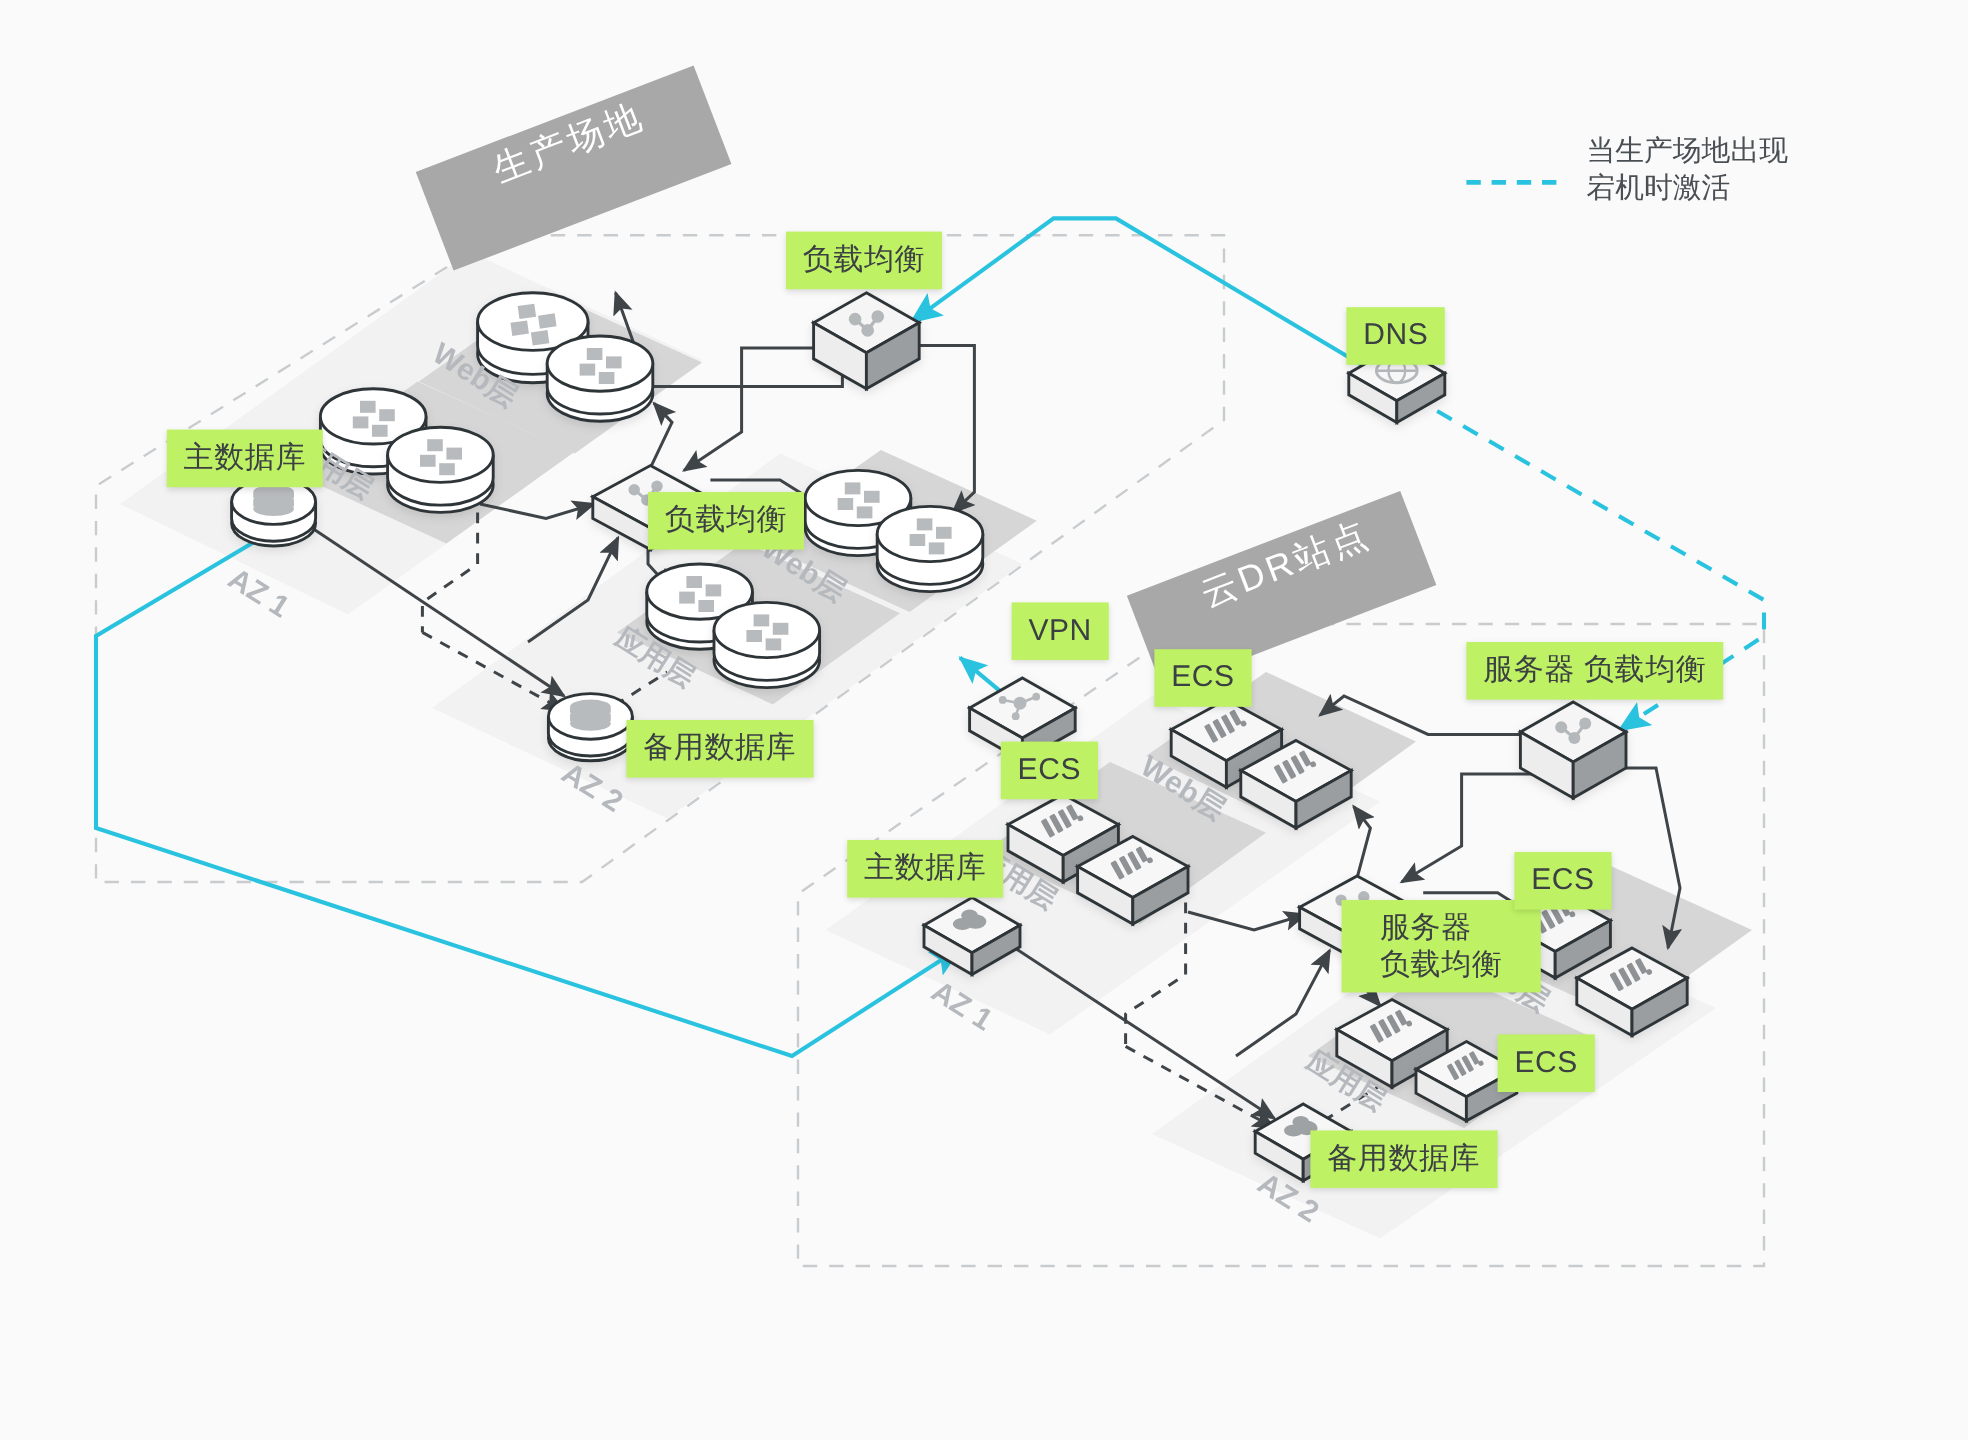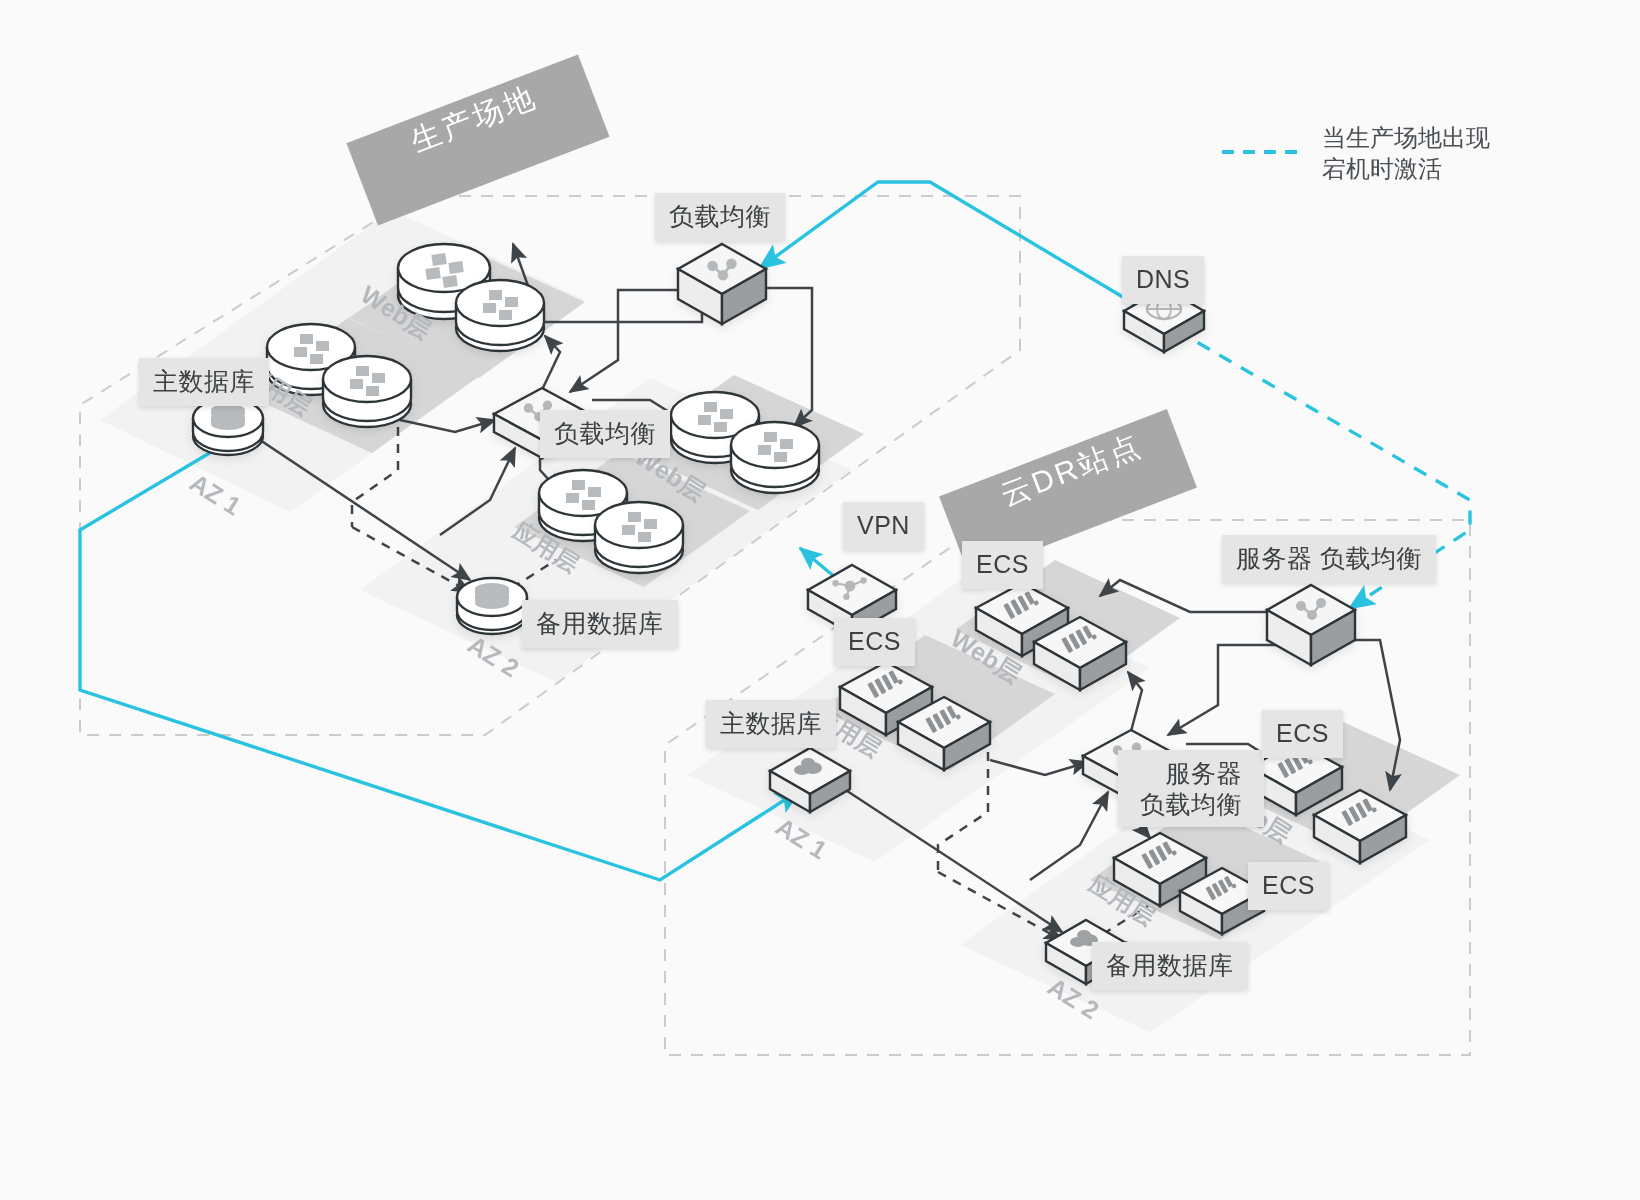--- a/index.html
+++ b/index.html
@@ -1,25 +1,25 @@
 <!DOCTYPE html>
 <html><head>
 <meta charset="utf-8">
 <style>
   html,body{margin:0;padding:0;background:#fafafa;}
   body{width:1640px;height:1200px;overflow:hidden;font-family:"Liberation Sans","DejaVu Sans",sans-serif;}
   #stage{position:relative;width:1640px;height:1200px;background:#fafafa;}
   svg#scene{position:absolute;left:0;top:0;width:1640px;height:1200px;}
   .lbl{
-    position:absolute;background:#e5e5e5;color:#3c4043;
+    position:absolute;background:#bef264;color:#3c4043;
     box-shadow:0 2px 5px rgba(0,0,0,.13);
     padding:9px 14px;font-size:25px;line-height:1.18;
-    white-space:pre;text-align:right;letter-spacing:.5px;
+    white-space:pre;text-align:left;letter-spacing:.5px;
   }
-  .lbl.two{line-height:1.22;padding:8px 22px;}
+  .lbl.two{line-height:1.22;padding:8px 32px;}
   .legend-text{
     position:absolute;color:#4a4f54;font-size:24px;line-height:1.3;white-space:pre;
   }
   .banner-text{
     position:absolute;color:#ffffff;font-size:30px;letter-spacing:3px;white-space:nowrap;
   }
   .zlab{position:absolute;color:#b5b9bd;white-space:nowrap;font-weight:bold;}
 </style>
 </head>
 <body>
@@ -495,21 +495,21 @@
           <ellipse cx="5" cy="0" rx="9" ry="6"></ellipse>
           <ellipse cx="0" cy="-5" rx="7" ry="5"></ellipse>
     </g>
   </g>
 </svg>
 
 <div class="banner-text" style="left:405px;top:124px;transform:rotate(-21deg);transform-origin:left top;">生产场地</div>
 
 <div class="banner-text" style="left:995px;top:478px;transform:rotate(-21deg);transform-origin:left top;">云DR站点</div>
 
-<div class="legend-text" style="left:1322px;top:122px;">当生产场地出现
+<div class="legend-text" style="left:1322px;top:110px;">当生产场地出现
 宕机时激活</div>
 
 <div class="zlab" style="left:372px;top:278px;font-size:25px;transform:rotate(32deg);transform-origin:left top;">Web层</div>
 <div class="zlab" style="left:256px;top:358px;font-size:24px;transform:rotate(32deg);transform-origin:left top;">应用层</div>
 <div class="zlab" style="left:646px;top:440px;font-size:25px;transform:rotate(32deg);transform-origin:left top;">Web层</div>
 <div class="zlab" style="left:524px;top:515px;font-size:24px;transform:rotate(32deg);transform-origin:left top;">应用层</div>
 <div class="zlab" style="left:200px;top:468px;font-size:25px;transform:rotate(32deg);transform-origin:left top;">AZ 1</div>
 <div class="zlab" style="left:478px;top:630px;font-size:25px;transform:rotate(32deg);transform-origin:left top;">AZ 2</div>
 
 <div class="zlab" style="left:962px;top:622px;font-size:25px;transform:rotate(32deg);transform-origin:left top;">Web层</div>

